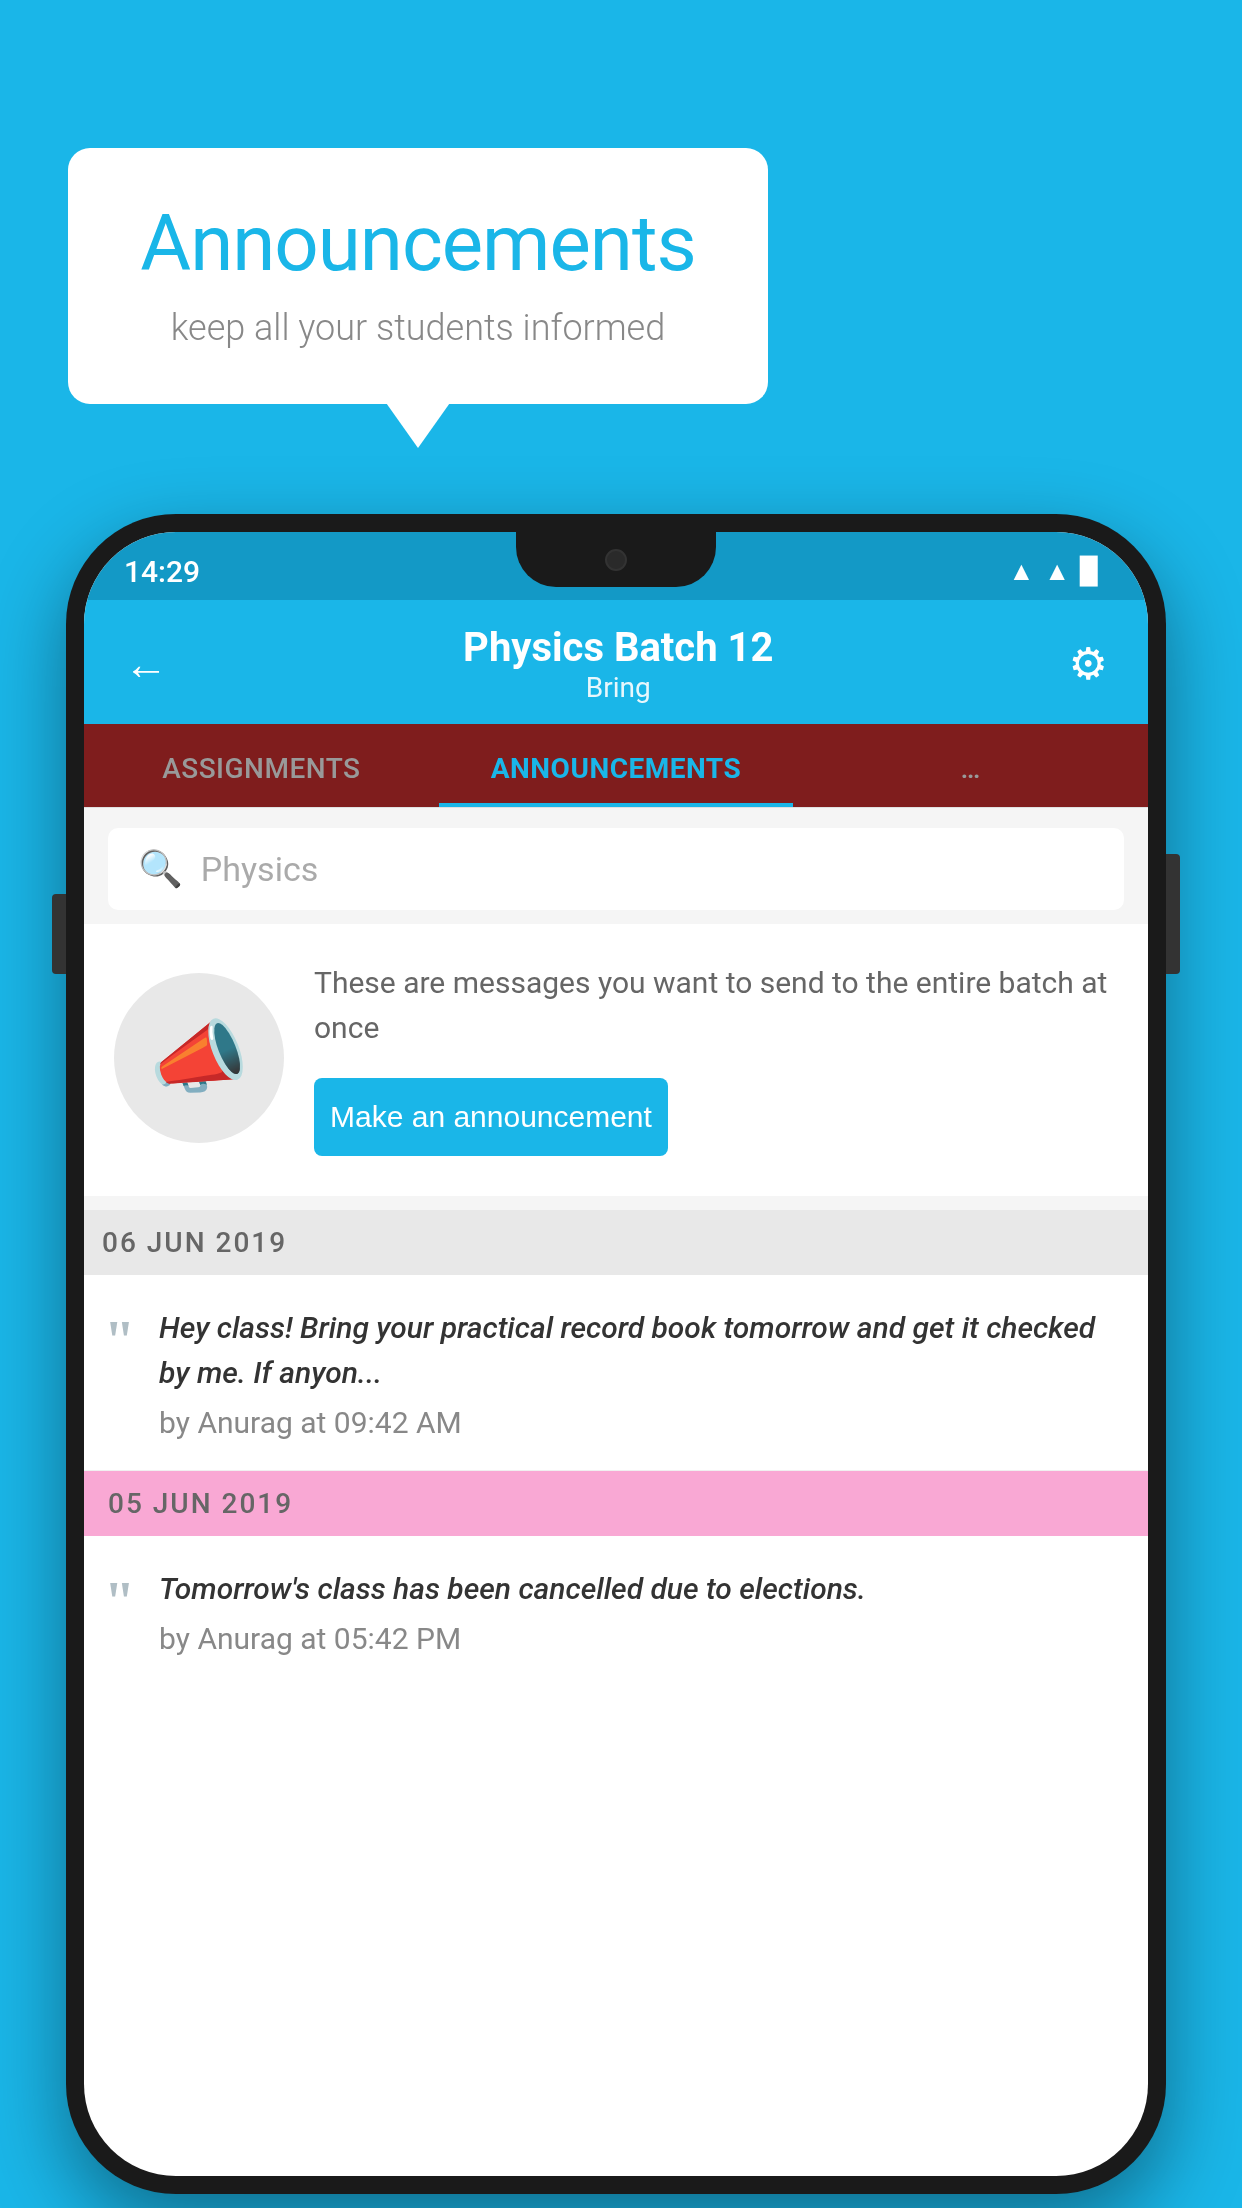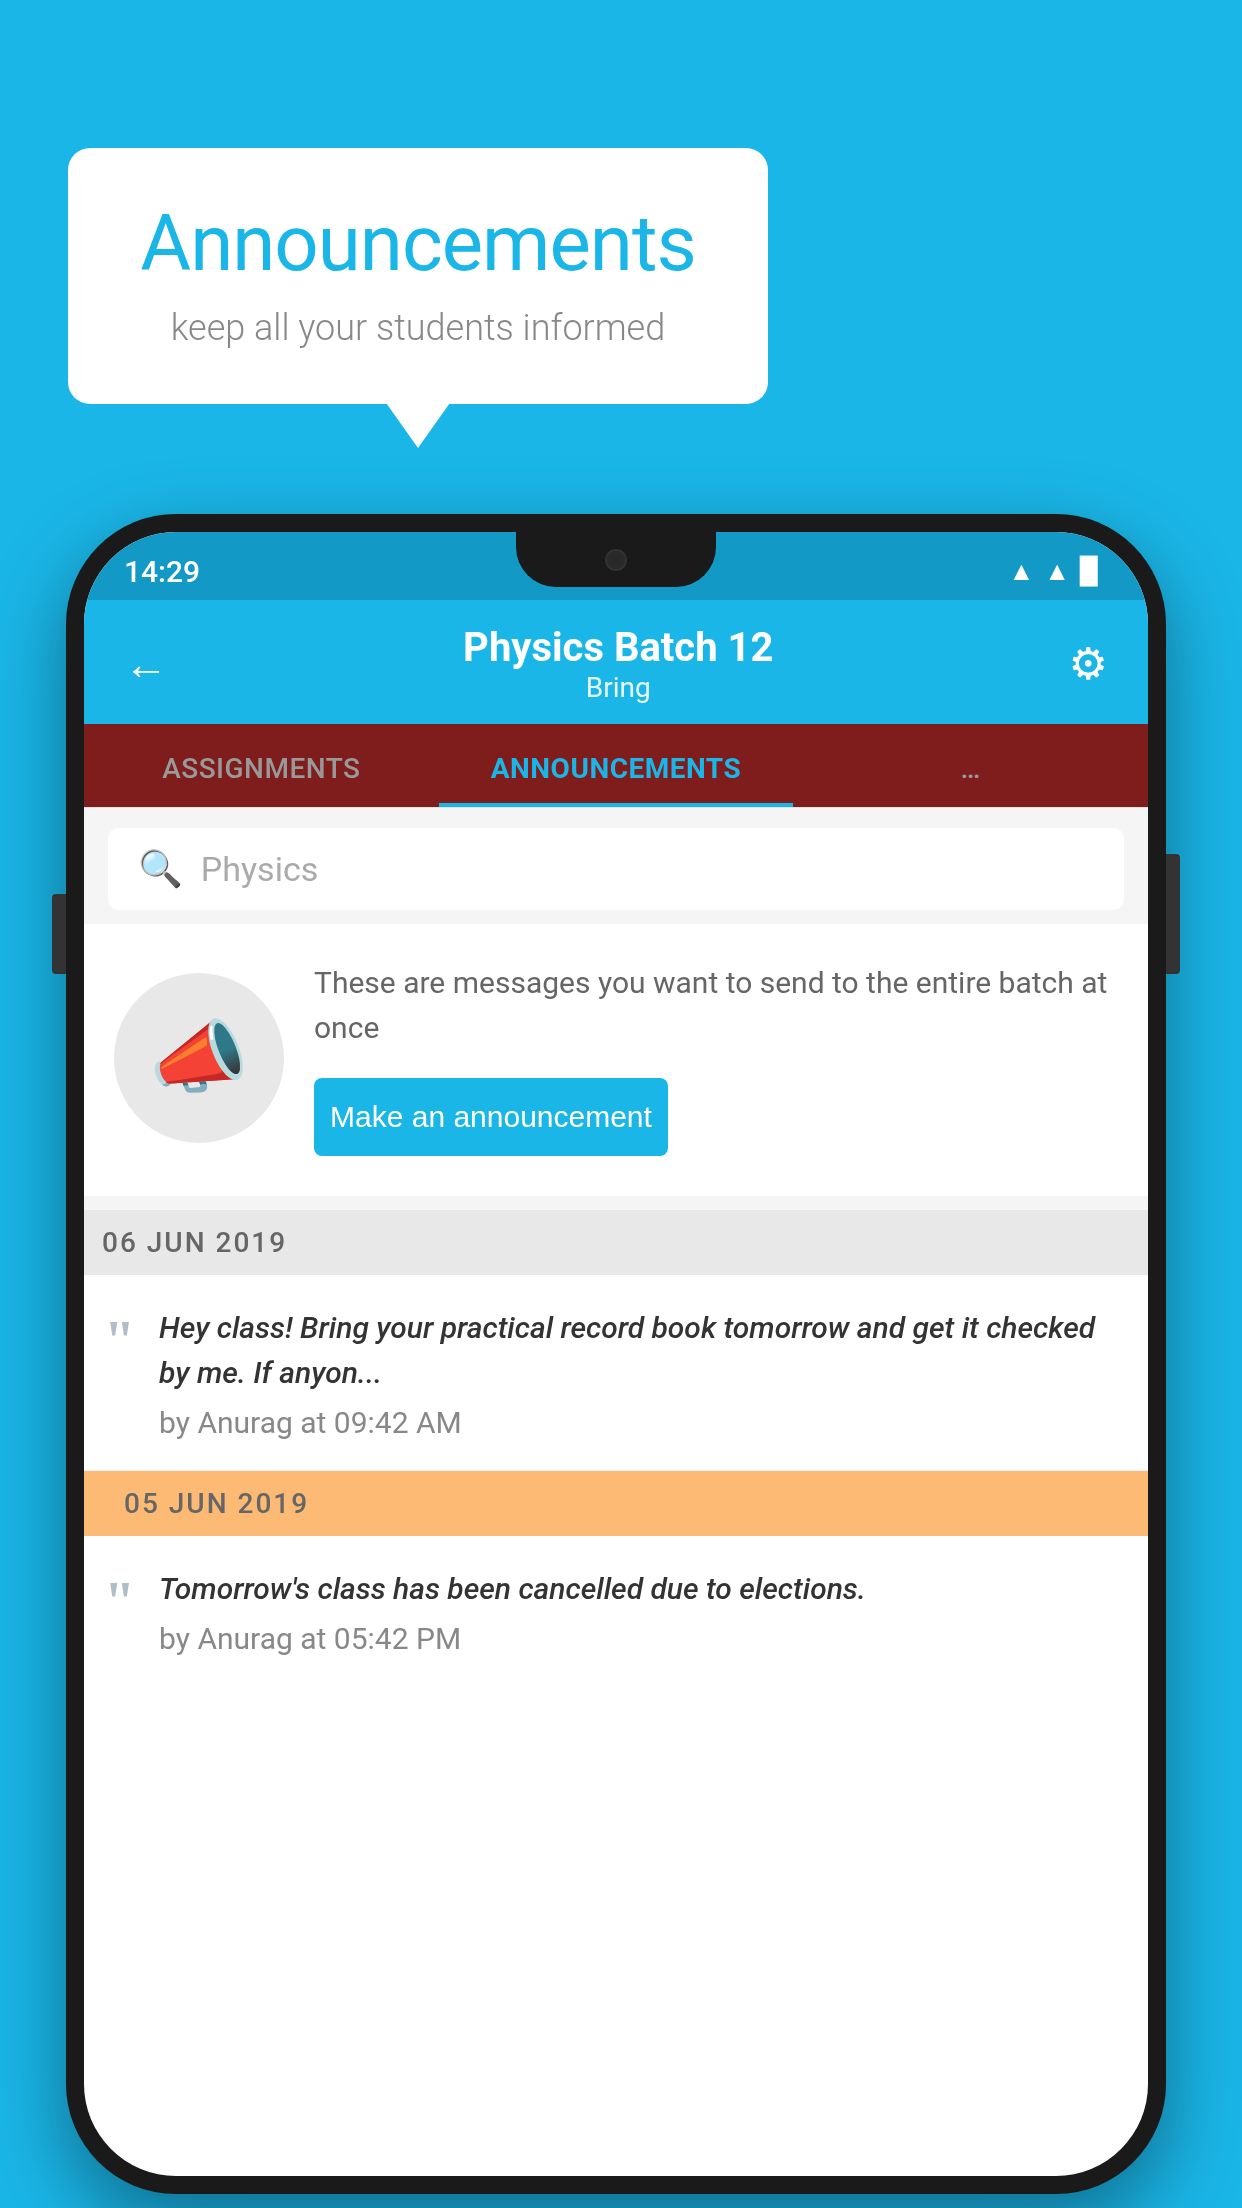--- a/index.html
+++ b/index.html
@@ -353,22 +353,22 @@
       line-height: 1.5;
       margin-bottom: 10px;
     }
 
     .announcement-meta {
       font-size: 30px;
       color: #888;
     }
 
     .second-date-sep {
-      background: #fdba74;
-      padding: 16px 40px;
+      background: #f9a8d4;
+      padding: 16px 24px;
       font-size: 28px;
       color: #666;
       font-weight: 500;
       letter-spacing: 2px;
     }
 
     .second-announcement {
       background: white;
       padding: 30px 30px 30px 20px;
       display: flex;

